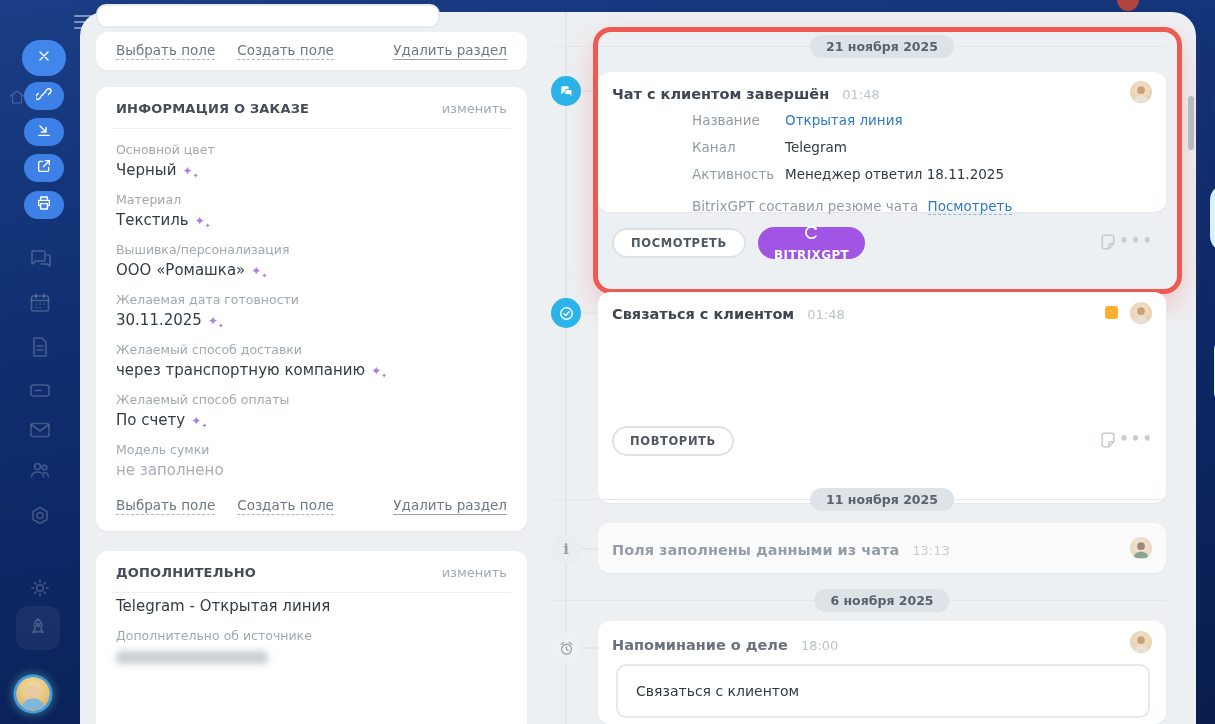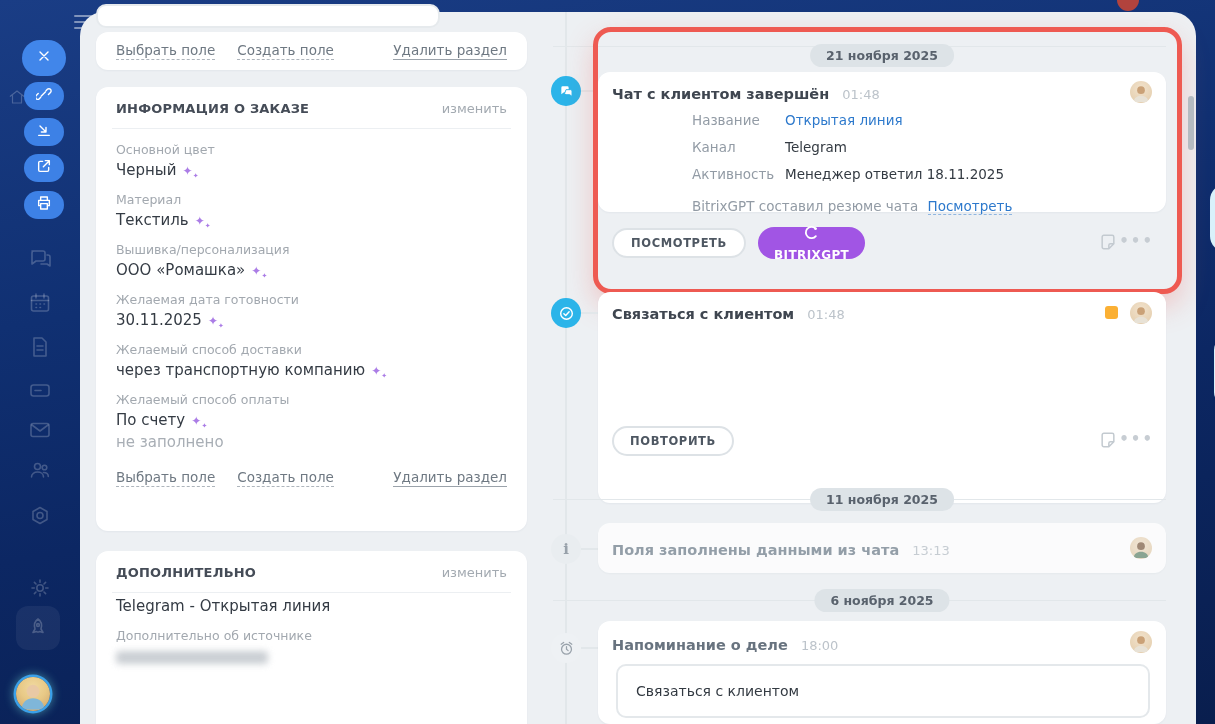--- a/index.html
+++ b/index.html
@@ -218,20 +218,21 @@
     </div>
     <div>
       <div class="f-label">Желаемый способ доставки</div>
       <div class="f-value"><span>через транспортную компанию</span><span class="spark">✦<i>✦</i></span></div>
     </div>
     <div>
       <div class="f-label">Желаемый способ оплаты</div>
       <div class="f-value"><span>По счету</span><span class="spark">✦<i>✦</i></span></div>
     </div>
     <div>
+      <div class="f-label">Модель сумки</div>
       <div class="f-value f-empty">не заполнено</div>
     </div>
     <div class="linkrow">
       <span class="dashed mr18">Выбрать поле</span>
       <span class="dashed">Создать поле</span>
       <span class="solidu">Удалить раздел</span>
     </div>
   </div>
 
   <div class="card formcard" style="top:551px;height:200px;">
@@ -241,21 +242,21 @@
     </div>
     <div class="sec-div"></div>
     <div class="f-value">Telegram - Открытая линия</div>
     <div class="f-label">Дополнительно об источнике</div>
     <div style="width:152px;height:13px;margin-top:8px;border-radius:4px;background:#bcc2c8;filter:blur(3.5px);opacity:.8;"></div>
   </div>
 
   <div class="vline"></div>
 
   <div class="hline" style="top:46px;"></div>
-  <div class="dbadge" style="top:44px;">21 ноября 2025</div>
+  <div class="dbadge" style="top:35px;">21 ноября 2025</div>
 
   <div class="stub" style="top:90px;"></div>
   <div class="tlic blue" style="top:76px;">
     <svg width="16" height="16" viewBox="0 0 24 24">
         <path d="M4 5h10a2 2 0 0 1 2 2v5a2 2 0 0 1-2 2H9l-4 3V7a2 2 0 0 1 2-2z" fill="#fff"></path>
         <path d="M12 10h7a2 2 0 0 1 2 2v8l-3.5-2.5H12a2 2 0 0 1-2-2z" fill="#fff" stroke="#2bb4e9" stroke-width="1.4"></path>
       </svg>
   </div>
   <div class="card tcard" style="top:72px;height:140px;">
     <div class="abs" style="left:14px;top:12px;">

